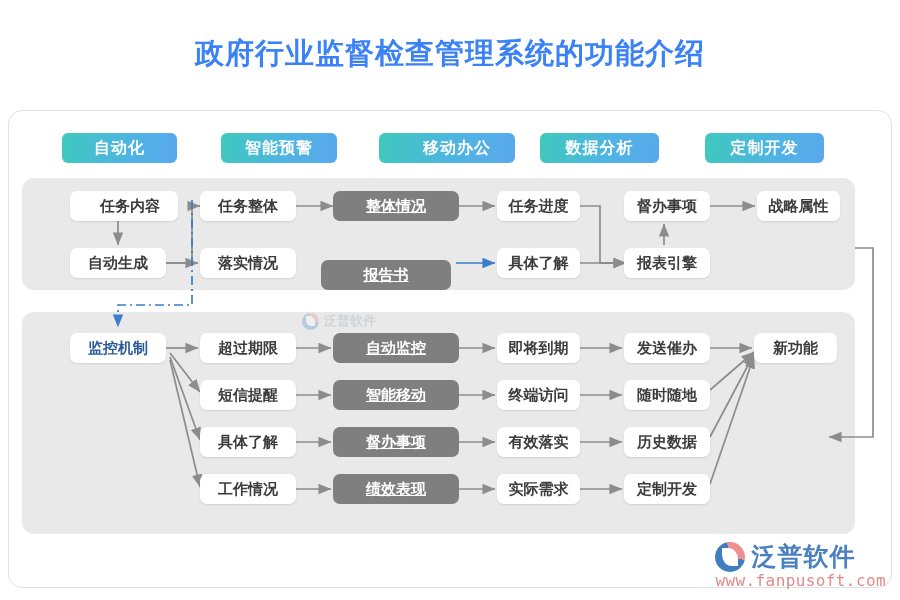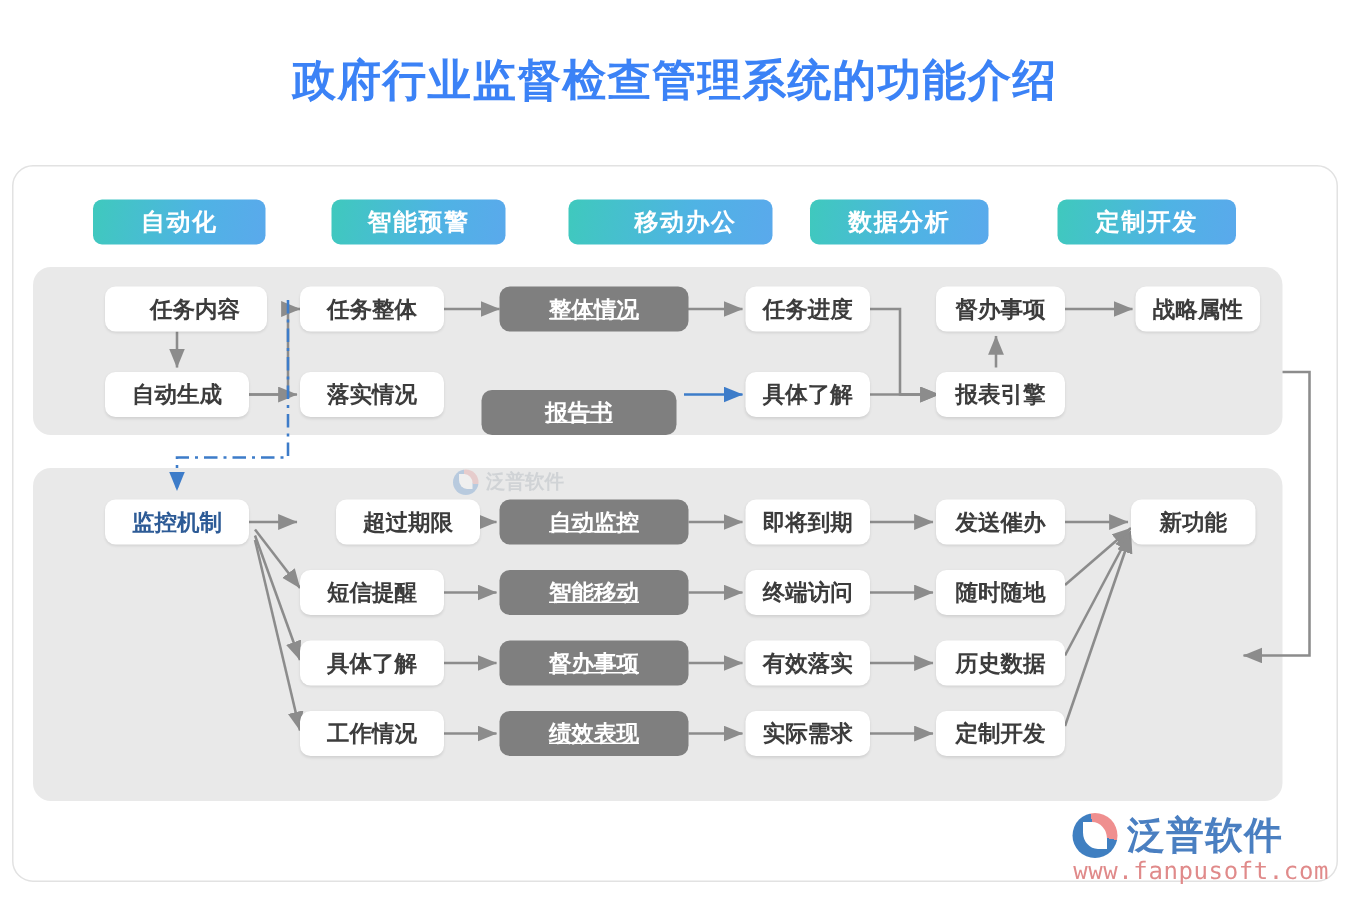--- a/index.html
+++ b/index.html
@@ -167,21 +167,21 @@
   <div class="node gray" style="left:333px;top:191px;width:126px;">整体情况</div>
   <div class="node gray" style="left:321px;top:248px;width:130px;margin-top:12px;">报告书</div>
   <div class="node white" style="left:497px;top:191px;width:83px;">任务进度</div>
   <div class="node white" style="left:497px;top:248px;width:83px;">具体了解</div>
   <div class="node white" style="left:624px;top:191px;width:86px;">督办事项</div>
   <div class="node white" style="left:624px;top:248px;width:86px;">报表引擎</div>
   <div class="node white" style="left:757px;top:191px;width:83px;">战略属性</div>
 
   <div class="node white blue-text" style="left:70px;top:333px;width:96px;">监控机制</div>
 
-  <div class="node white" style="left:200px;top:333px;width:96px;margin-left:24px;">超过期限</div>
+  <div class="node white" style="left:200px;top:333px;width:96px;">超过期限</div>
   <div class="node white" style="left:200px;top:380px;width:96px;">短信提醒</div>
   <div class="node white" style="left:200px;top:427px;width:96px;">具体了解</div>
   <div class="node white" style="left:200px;top:474px;width:96px;">工作情况</div>
 
   <div class="node gray" style="left:333px;top:333px;width:126px;">自动监控</div>
   <div class="node gray" style="left:333px;top:380px;width:126px;">智能移动</div>
   <div class="node gray" style="left:333px;top:427px;width:126px;">督办事项</div>
   <div class="node gray" style="left:333px;top:474px;width:126px;">绩效表现</div>
 
   <div class="node white" style="left:497px;top:333px;width:83px;">即将到期</div>

